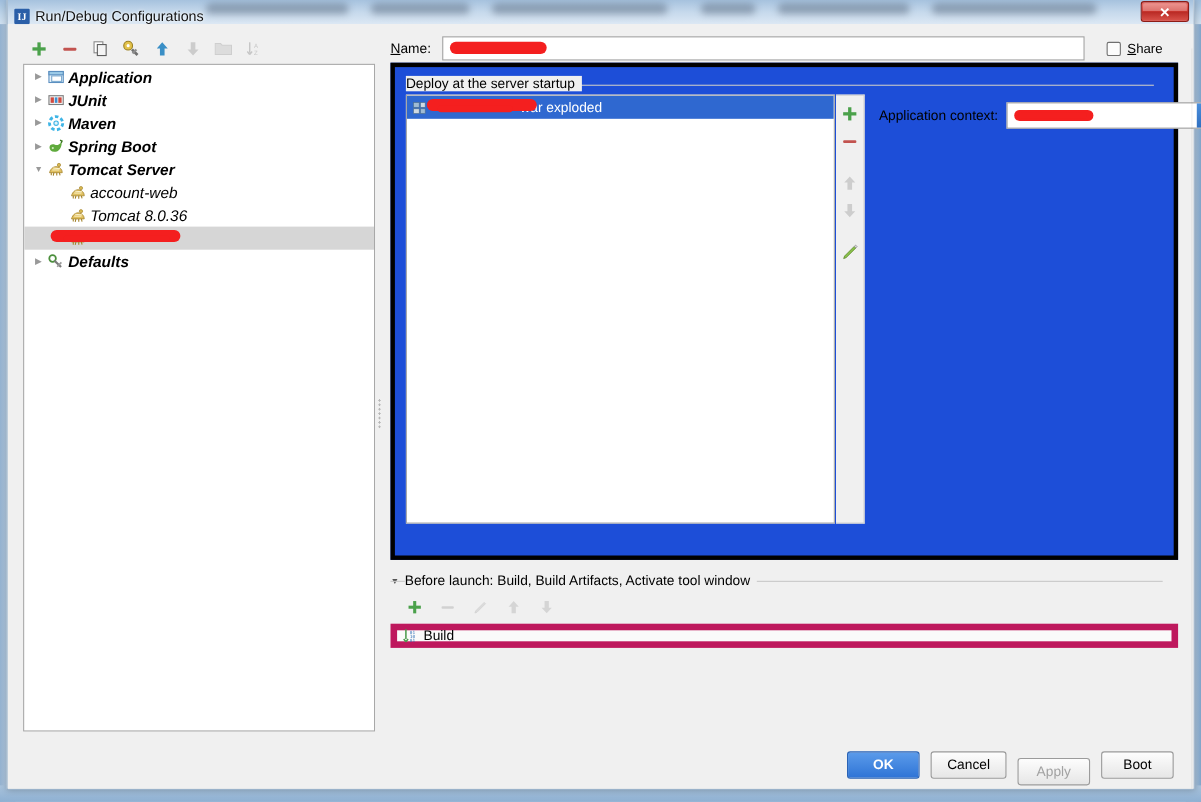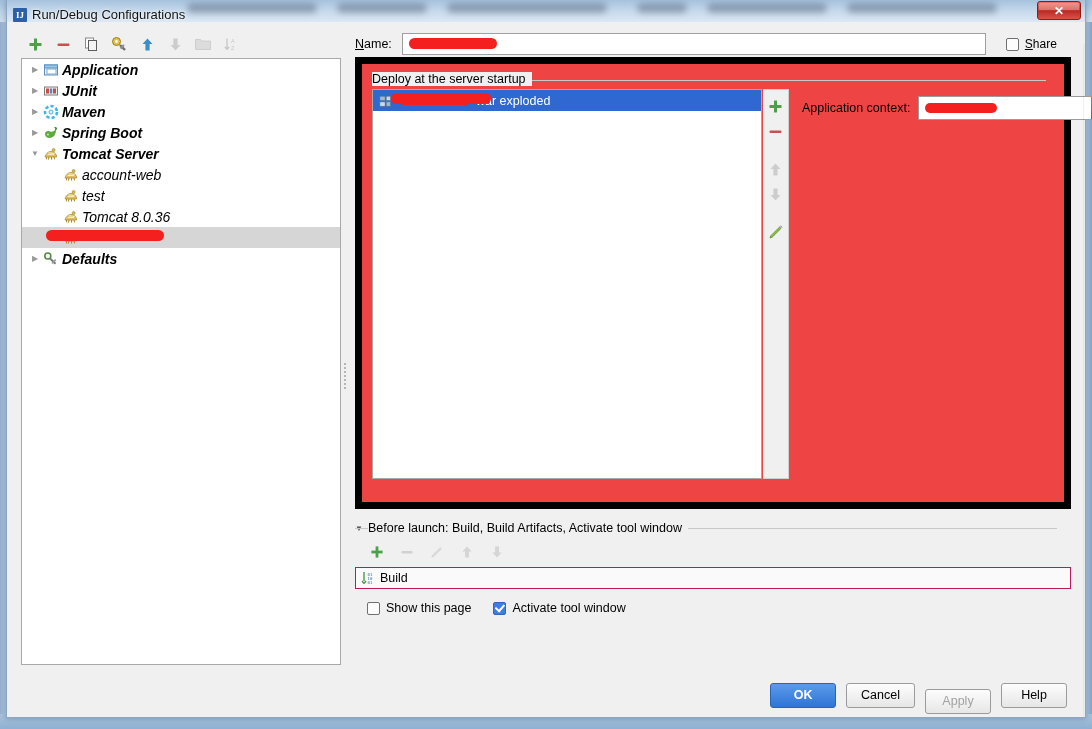--- a/index.html
+++ b/index.html
@@ -275,24 +275,23 @@
     background: linear-gradient(180deg,#c9dcf2 0%, #aac9e8 100%);
     border-color: #8fb3d6;
     font-weight: normal;
   }
 
   #tab-content {
     position: relative;
     height: 452px;
     margin-left: 6px;
     margin-right: 6px;
-    background: #ef4444;
-    border: 7px solid #000000;
+    background: #1d4ed8;
+    border: 4px solid #000000;
     margin-top: -1px;
-    text-align: center;
   }
 
   #deploy-label {
     position: absolute;
     left: 10px; top: 8px;
     font-size: 12.5px;
     background: #f0f0f0;
     padding-right: 6px;
     z-index: 2;
   }
@@ -394,21 +393,21 @@
     display: flex; align-items: center;
     gap: 10px;
     height: 26px;
     padding-left: 12px;
     margin-top: 2px;
   }
   #bl-list {
     margin-top: 2px;
     height: 22px;
     background: #fafafa;
-    border: 1px solid #be185d;
+    border: 6px solid #be185d;
     display: flex; align-items: center;
     padding-left: 5px;
     font-size: 12.5px;
   }
   #bl-checks {
     display: flex; align-items: center;
     margin-top: 12px;
     padding-left: 12px;
     gap: 22px;
     font-size: 12.5px;
@@ -606,31 +605,20 @@
           <div class="tree-row child">
             <span class="ticon">
               <svg width="16" height="16" viewBox="0 0 16 16">
                 <path d="M2 11 C3 7 6 5 9 5.6 C12 6.2 13.6 8.4 13.6 11 L2 11 Z" fill="#e0c060" stroke="#a4822a" stroke-width="0.7"></path>
                 <path d="M3.6 11 L3.6 13.4 M6 11 L5.4 13.6 M8.6 11 L8.6 13.6 M11 11 L11.6 13.4" stroke="#a4822a" stroke-width="1"></path>
                 <path d="M4.5 8.5 L11 8.5 M5.4 6.8 L11.8 7.4" stroke="#fff8d8" stroke-width="0.8"></path>
                 <circle cx="10.6" cy="4" r="1.5" fill="#d8b84e" stroke="#a4822a" stroke-width="0.6"></circle>
               </svg>
             </span>
             <span class="tlabel">account-web</span>
-          </div>
-          <div class="tree-row child">
-            <span class="ticon">
-              <svg width="16" height="16" viewBox="0 0 16 16">
-                <path d="M2 11 C3 7 6 5 9 5.6 C12 6.2 13.6 8.4 13.6 11 L2 11 Z" fill="#e0c060" stroke="#a4822a" stroke-width="0.7"></path>
-                <path d="M3.6 11 L3.6 13.4 M6 11 L5.4 13.6 M8.6 11 L8.6 13.6 M11 11 L11.6 13.4" stroke="#a4822a" stroke-width="1"></path>
-                <path d="M4.5 8.5 L11 8.5 M5.4 6.8 L11.8 7.4" stroke="#fff8d8" stroke-width="0.8"></path>
-                <circle cx="10.6" cy="4" r="1.5" fill="#d8b84e" stroke="#a4822a" stroke-width="0.6"></circle>
-              </svg>
-            </span>
-            <span class="tlabel">test</span>
           </div>
           <div class="tree-row child">
             <span class="ticon">
               <svg width="16" height="16" viewBox="0 0 16 16">
                 <path d="M2 11 C3 7 6 5 9 5.6 C12 6.2 13.6 8.4 13.6 11 L2 11 Z" fill="#e0c060" stroke="#a4822a" stroke-width="0.7"></path>
                 <path d="M3.6 11 L3.6 13.4 M6 11 L5.4 13.6 M8.6 11 L8.6 13.6 M11 11 L11.6 13.4" stroke="#a4822a" stroke-width="1"></path>
                 <path d="M4.5 8.5 L11 8.5 M5.4 6.8 L11.8 7.4" stroke="#fff8d8" stroke-width="0.8"></path>
                 <circle cx="10.6" cy="4" r="1.5" fill="#d8b84e" stroke="#a4822a" stroke-width="0.6"></circle>
               </svg>
             </span>
@@ -781,35 +769,25 @@
         <div id="bl-list">
           <svg width="14" height="15" viewBox="0 0 14 15" style="margin-right:5px;flex:none;">
             <path d="M3 1 L3 10 M3 12.5 L1 10 M3 12.5 L5 10" stroke="#4c9a4c" stroke-width="1.4" fill="none"></path>
             <text x="6.5" y="5" font-size="4" fill="#2f6fb5" font-family="monospace">01</text>
             <text x="6.5" y="9" font-size="4" fill="#2f6fb5" font-family="monospace">10</text>
             <text x="6.5" y="13" font-size="4" fill="#2f6fb5" font-family="monospace">01</text>
           </svg>
           <span>Build</span>
         </div>
 
-        <div id="bl-checks">
-          <div class="ckrow">
-            <span class="cb"></span>
-            <span>Show this page</span>
-          </div>
-          <div class="ckrow">
-            <span class="cb checked"></span>
-            <span>Activate tool window</span>
-          </div>
-        </div>
       </div>
     </div>
 
     <div id="dlg-footer">
       <div class="dbtn primary">OK</div>
       <div class="dbtn">Cancel</div>
       <div class="dbtn disabled">Apply</div>
-      <div class="dbtn">Help</div>
+      <div class="dbtn">Boot</div>
     </div>
 
     <div id="dlg-right-edge"></div>
   </div>
 </div>
 
 </body></html>

